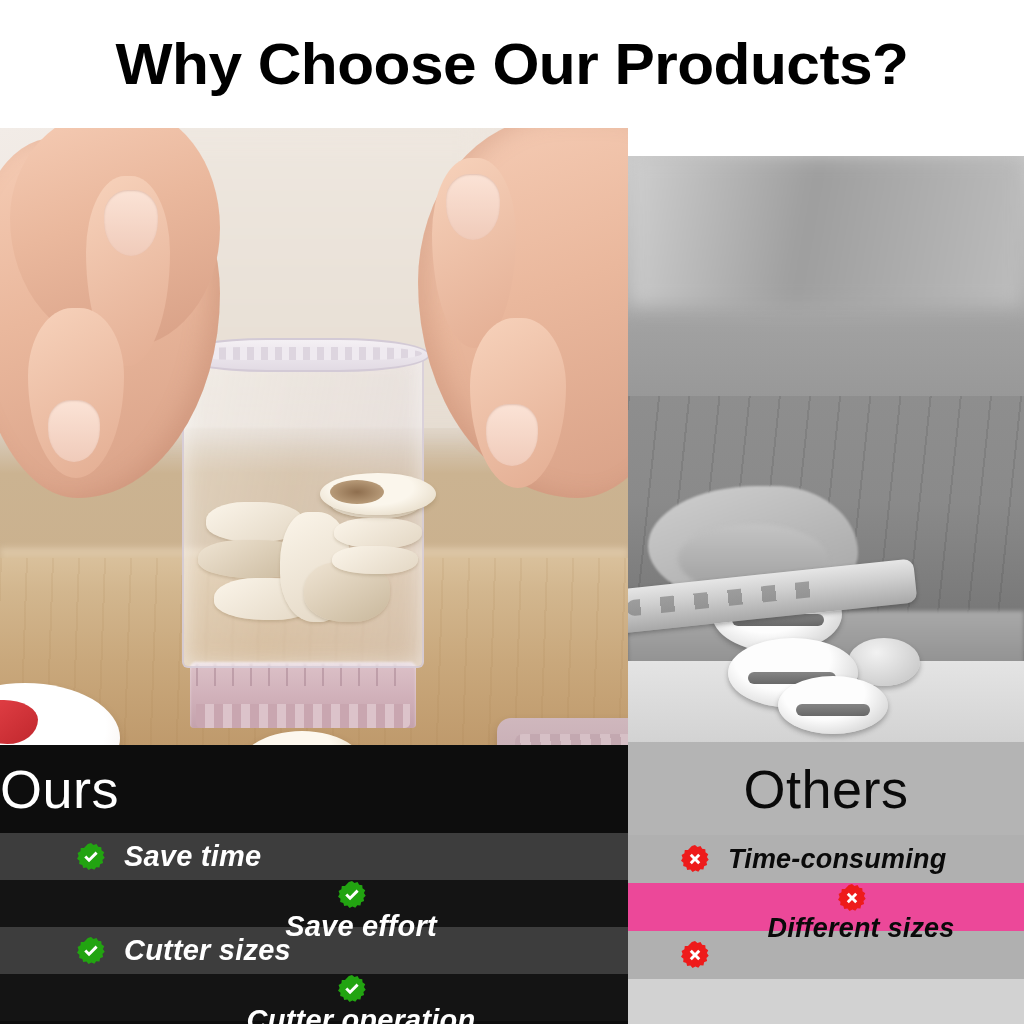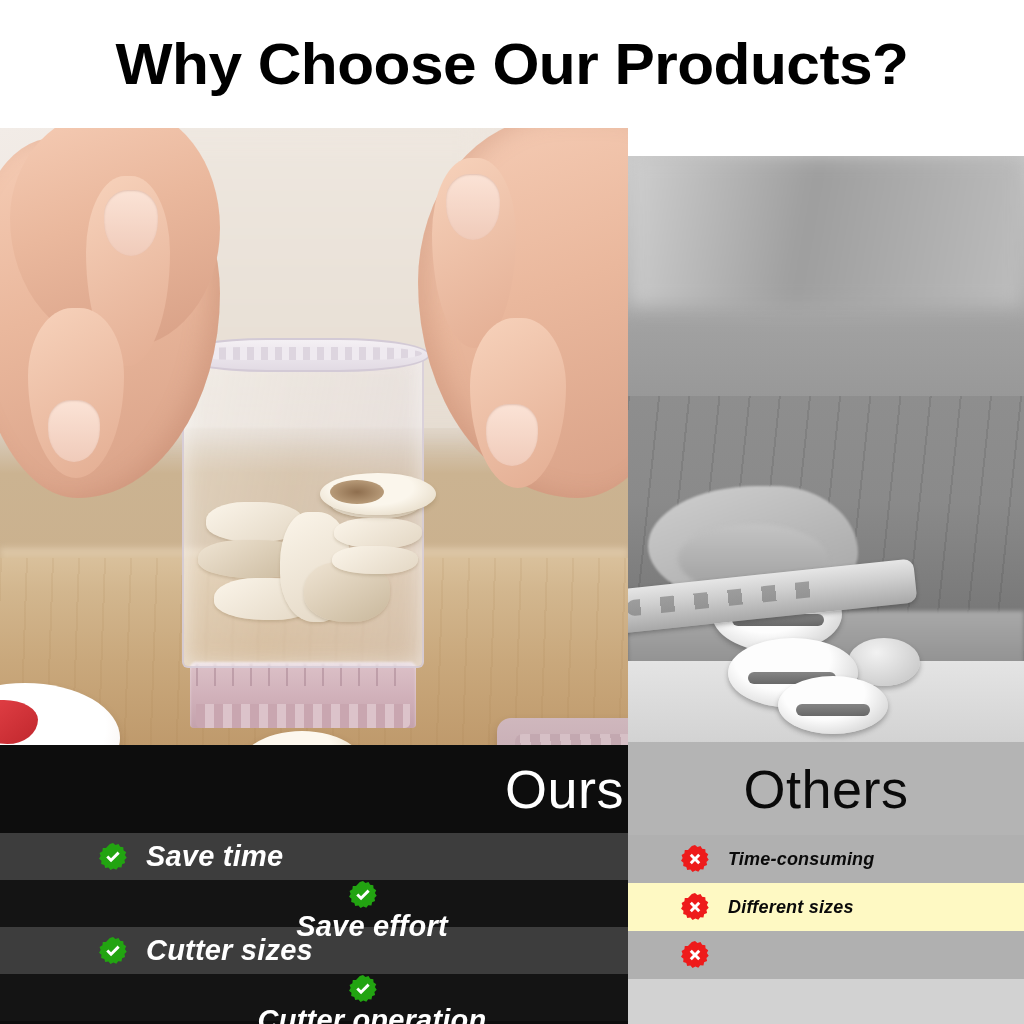--- a/index.html
+++ b/index.html
@@ -164,49 +164,49 @@
     background:linear-gradient(#6f6f6f,#4f4f4f); opacity:.85; }
 
   
   .panels{ position:absolute; left:0; top:745px; width:1024px; height:279px; }
 
   .col-left{ position:absolute; left:0; top:0; width:628px; height:279px; background:#0d0d0d; }
   .col-right{ position:absolute; left:628px; top:-3px; width:396px; height:282px; background:#d2d2d2; }
 
   .hdr-left{
     position:absolute; left:0; top:0; width:624px; height:88px;
-    background:#0d0d0d; display:flex; align-items:center; justify-content:flex-end;
+    background:#0d0d0d; display:flex; align-items:center; justify-content:flex-start;
   }
   .hdr-left span{ color:#ffffff; font-size:54px; font-weight:normal; letter-spacing:.5px; }
 
   .hdr-right{
     position:absolute; left:0; top:0; width:396px; height:93px;
     background:#b4b4b4; display:flex; align-items:center; justify-content:center;
   }
   .hdr-right span{ color:#0a0a0a; font-size:54px; font-weight:normal; letter-spacing:.5px; }
 
   .rows-left{ position:absolute; left:0; top:88px; width:628px; }
   .row-l{
-    height:47px; display:flex; align-items:center; padding-left:98px;
+    height:47px; display:flex; align-items:center; padding-left:76px;
   }
   .row-l.a{ background:#3d3d3d; }
   .row-l.b{ background:#141414;flex-direction:column; }
   .row-l .lbl{
     color:#ffffff; font-size:29px; font-weight:bold; font-style:italic;
     margin-left:18px; white-space:nowrap; letter-spacing:.2px;
   }
 
   .rows-right{ position:absolute; left:0; top:93px; width:396px; }
   .row-r{
     height:48px; display:flex; align-items:center; padding-left:52px;
   }
   .row-r.a{ background:#b0b0b0; }
-  .row-r.b{ background:#fef9c3; }
+  .row-r.b{ background:#ec4899;flex-direction:column; }
   .row-r .lbl{
-    color:#0a0a0a; font-size:18px; font-weight:bold; font-style:italic;
+    color:#0a0a0a; font-size:27px; font-weight:bold; font-style:italic;
     margin-left:18px; white-space:nowrap; letter-spacing:.2px;
   }
 
   
   .badge{
     width:30px; height:30px; flex:0 0 30px; position:relative;
     display:flex; align-items:center; justify-content:center;
   }
   .badge svg{ width:30px; height:30px; display:block; }
 </style>

